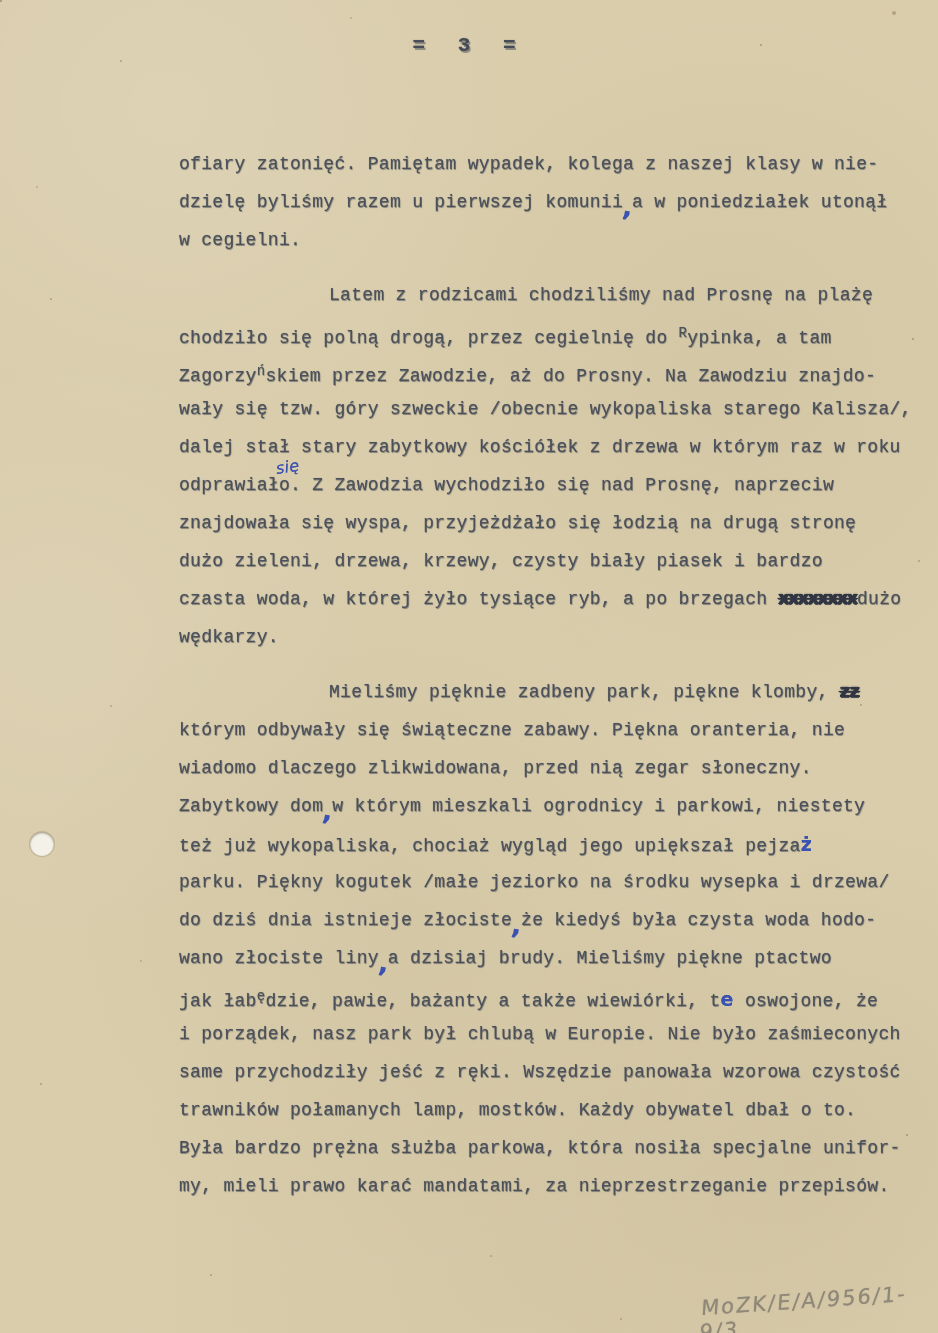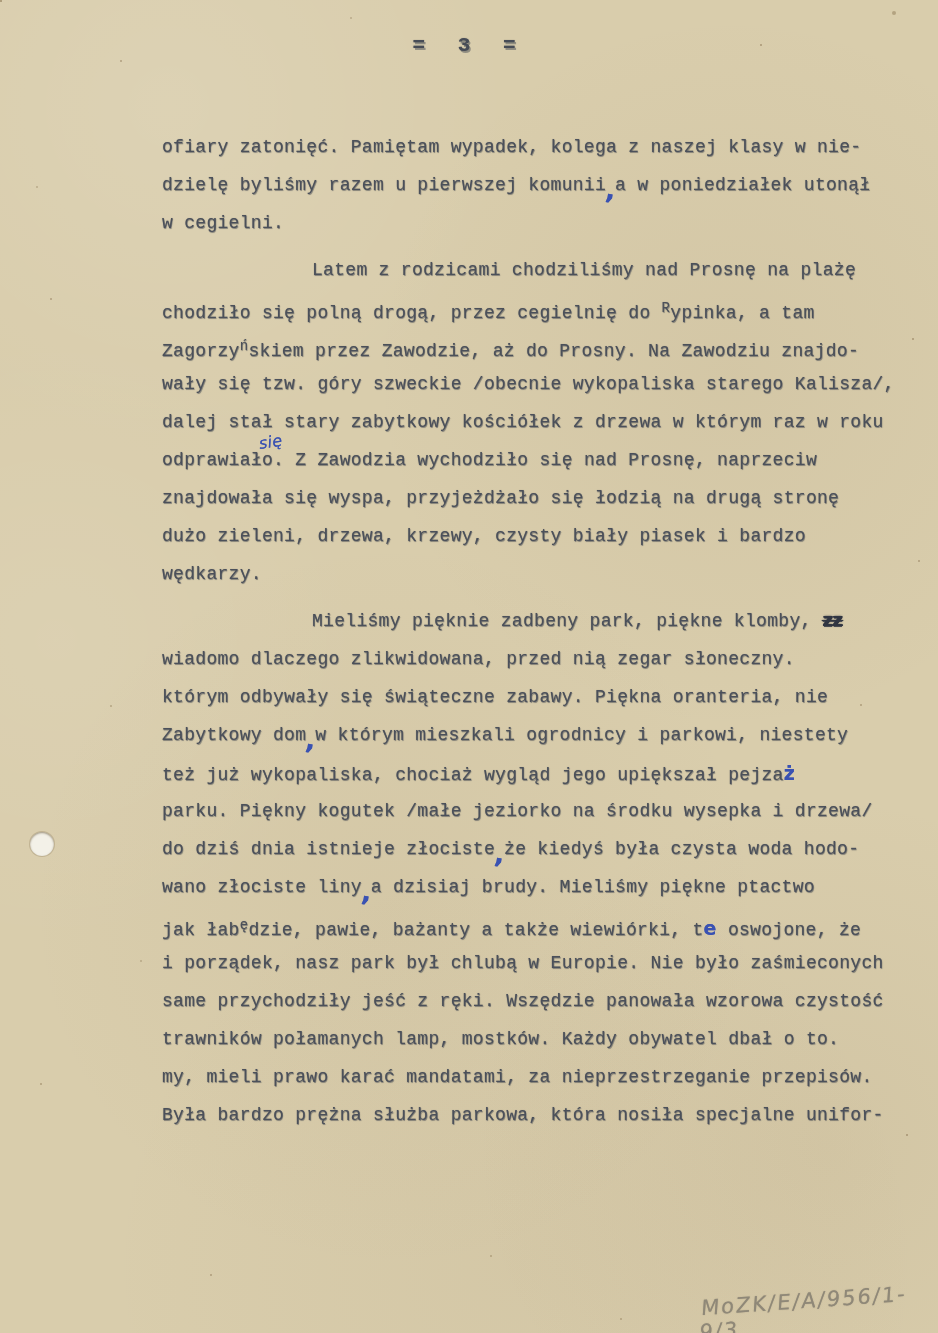--- a/index.html
+++ b/index.html
@@ -41,21 +41,21 @@
     font-size:21px;font-weight:bold;letter-spacing:10px;color:#474c56;
     text-shadow:1.5px 1.5px 0 rgba(60,66,78,.45), 0 0 1px rgba(60,66,78,.6);
   }
   .textblock{
     position:absolute;left:162px;top:128px;width:752px;
     font-size:18px;line-height:38px;letter-spacing:.3px;
     color:#4b505a;
     text-shadow:.6px .5px .7px rgba(58,63,75,.5), 0 0 1px rgba(58,63,75,.35);
     white-space:nowrap;
   }
-  .para{margin:0;}
+  .para{margin:17px;}
   .para.indent .line:first-child{text-indent:150px;}
   .para + .para{margin-top:9px;}
   .line{height:38px;}
   .sup{font-size:14px;vertical-align:6px;}
   .struck{
     color:#31364200;background:transparent;position:relative;
     text-decoration:line-through;
     color:#313642;letter-spacing:-1px;font-weight:bold;
     text-shadow:0 0 2px #313642, 1px 0 0 #313642, -1px 0 0 #313642, 0 1px 0 rgba(49,54,66,.8);
   }
@@ -99,36 +99,37 @@
 
     <div class="para indent">
       <div class="line">Latem z rodzicami chodziliśmy nad Prosnę na plażę</div>
       <div class="line"><span>chodziło się polną drogą, przez cegielnię do </span><span class="sup">R</span><span>ypinka, a tam</span></div>
       <div class="line"><span>Zagorzy</span><span class="sup">ń</span><span>skiem przez Zawodzie, aż do Prosny. Na Zawodziu znajdo-</span></div>
       <div class="line">wały się tzw. góry szweckie /obecnie wykopaliska starego Kalisza/,</div>
       <div class="line">dalej stał stary zabytkowy kościółek z drzewa w którym raz w roku</div>
       <div class="line"><span>odprawiało</span><span class="blue-ink blue-sup">się</span><span>. Z Zawodzia wychodziło się nad Prosnę, naprzeciw</span></div>
       <div class="line">znajdowała się wyspa, przyjeżdżało się łodzią na drugą stronę</div>
       <div class="line">dużo zieleni, drzewa, krzewy, czysty biały piasek i bardzo</div>
+      <div class="line"><span>czasta woda, w której żyło tysiące ryb, a po brzegach </span><span class="struck">xxxxxxxx</span><span>dużo</span></div>
       <div class="line">wędkarzy.</div>
     </div>
 
     <div class="para indent">
       <div class="line"><span>Mieliśmy pięknie zadbeny park, piękne klomby, </span><span class="struck">zz</span><span></span></div>
+      <div class="line">którym odbywały się świąteczne zabawy. Piękna oranteria, nie</div>
       <div class="line">wiadomo dlaczego zlikwidowana, przed nią zegar słoneczny.</div>
-      <div class="line">którym odbywały się świąteczne zabawy. Piękna oranteria, nie</div>
       <div class="line"><span>Zabytkowy dom</span><span class="blue-ink blue-comma">,</span><span>w którym mieszkali ogrodnicy i parkowi, niestety</span></div>
       <div class="line"><span>też już wykopaliska, chociaż wygląd jego upiększał pejza</span><span class="blue-ink blue-char">ż</span><span></span></div>
       <div class="line">parku. Piękny kogutek /małe jeziorko na środku wysepka i drzewa/</div>
       <div class="line"><span>do dziś dnia istnieje złociste</span><span class="blue-ink blue-comma">,</span><span>że kiedyś była czysta woda hodo-</span></div>
       <div class="line"><span>wano złociste liny</span><span class="blue-ink blue-comma">,</span><span>a dzisiaj brudy. Mieliśmy piękne ptactwo</span></div>
       <div class="line"><span>jak łab</span><span class="sup">ę</span><span>dzie, pawie, bażanty a także wiewiórki, t</span><span class="blue-ink blue-char">e</span><span> oswojone, że</span></div>
       <div class="line">i porządek, nasz park był chlubą w Europie. Nie było zaśmieconych</div>
       <div class="line">same przychodziły jeść z ręki. Wszędzie panowała wzorowa czystość</div>
       <div class="line">trawników połamanych lamp, mostków. Każdy obywatel dbał o to.</div>
+      <div class="line">Była bardzo prężna służba parkowa, która nosiła specjalne unifor-</div>
       <div class="line">my, mieli prawo karać mandatami, za nieprzestrzeganie przepisów.</div>
-      <div class="line">Była bardzo prężna służba parkowa, która nosiła specjalne unifor-</div>
     </div>
 
   </div>
 
   <div class="archive-ref">MoZK/E/A/956/1-9/3</div>
 </div>
 
 </body></html>

